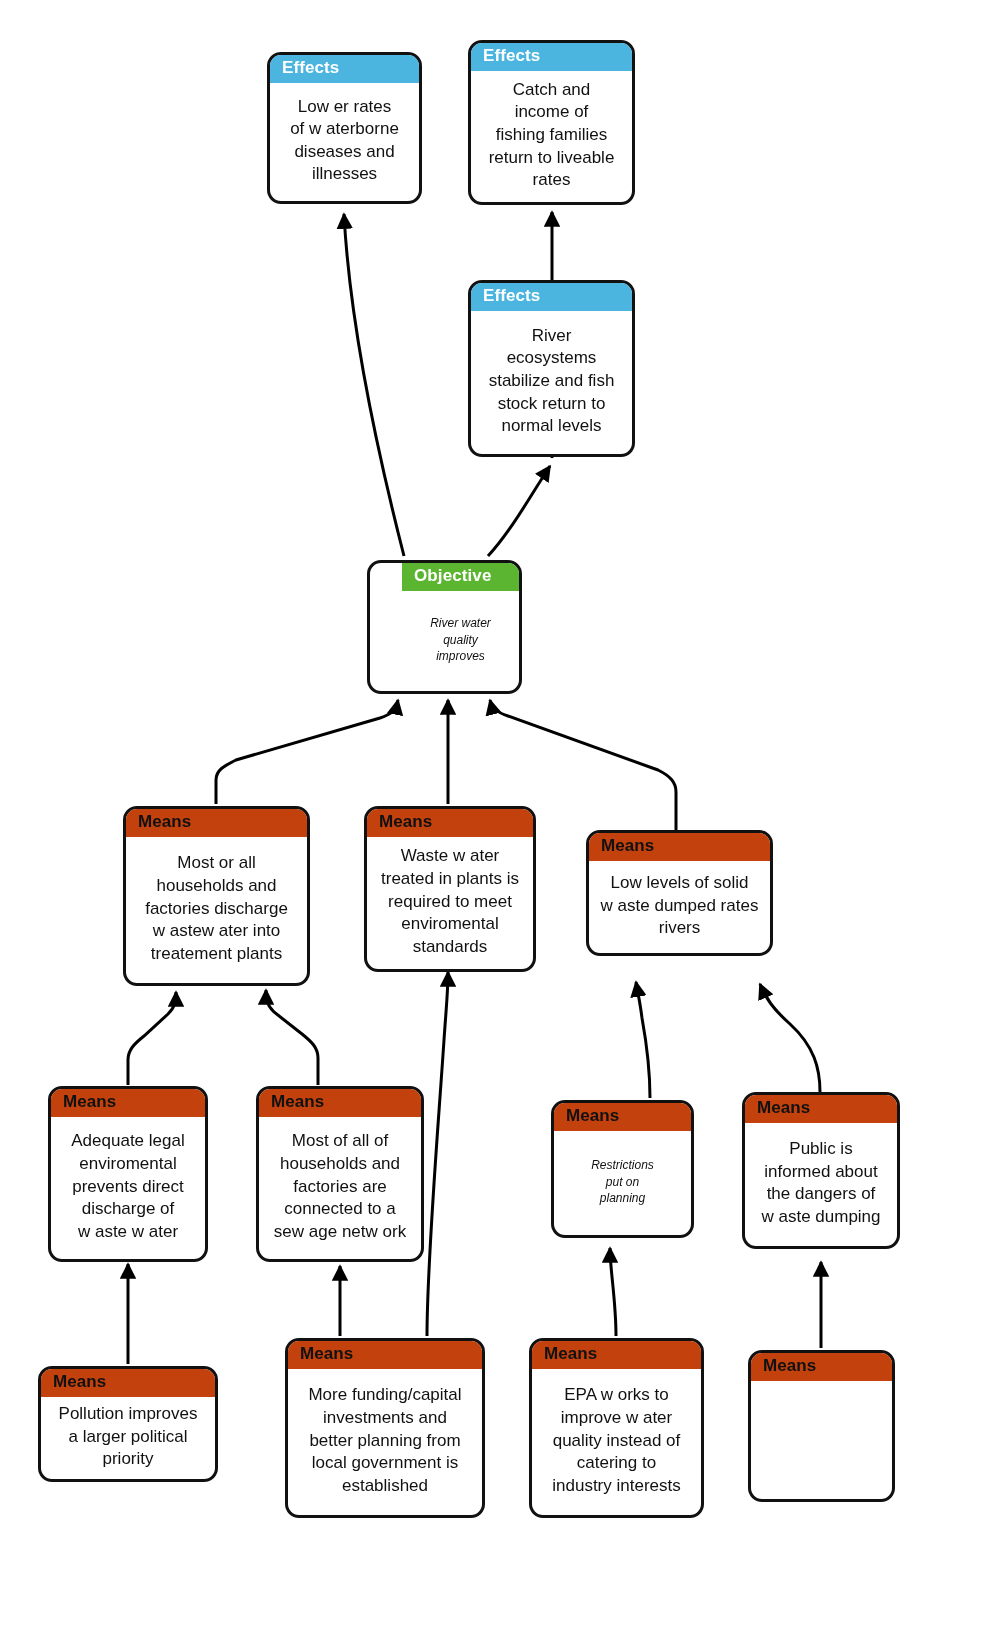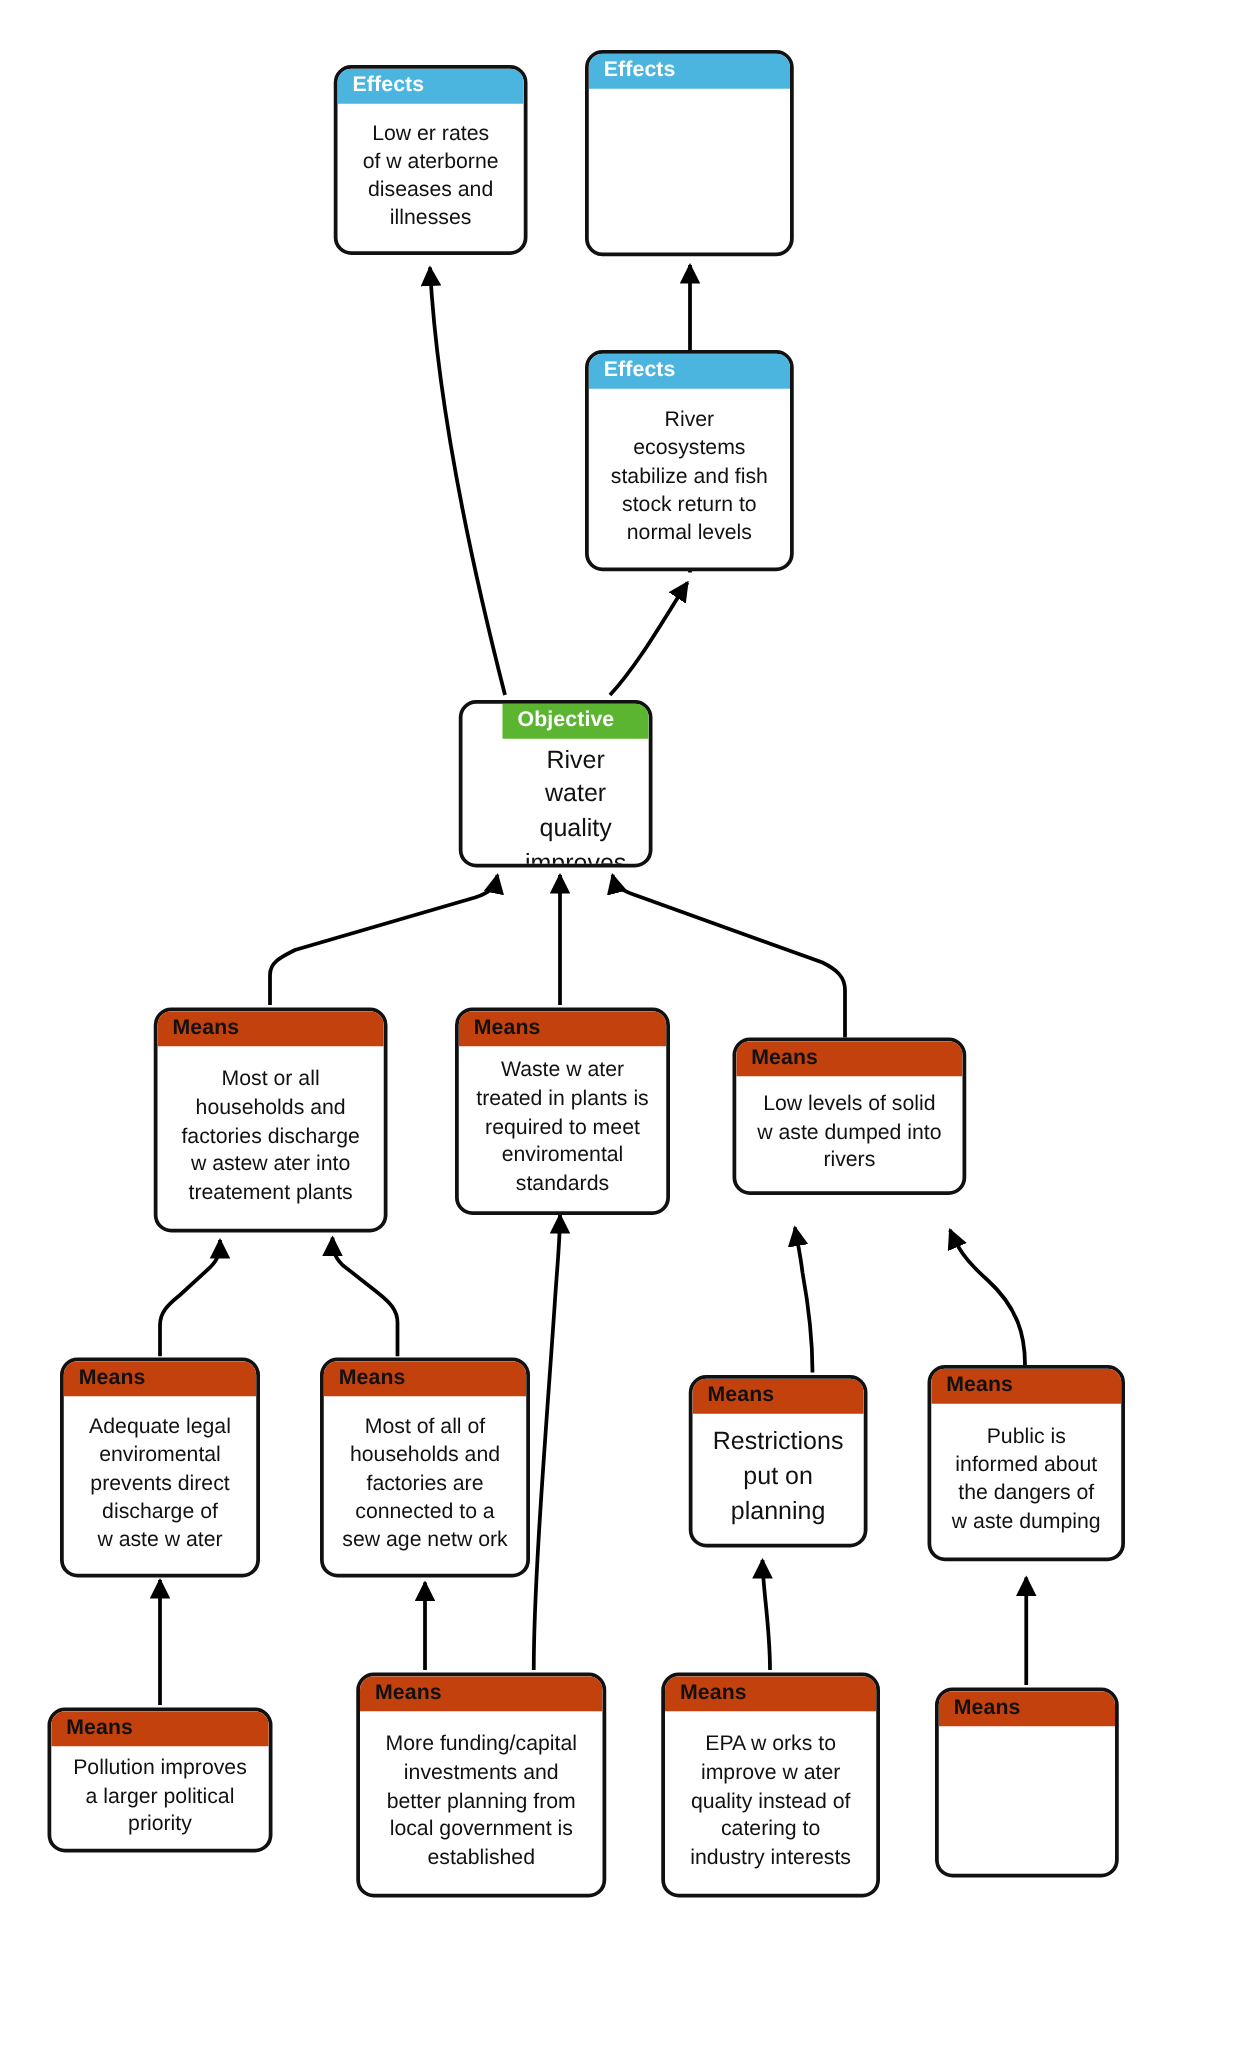--- a/index.html
+++ b/index.html
@@ -62,22 +62,23 @@
     align-items: center;
     justify-content: center;
     text-align: center;
     padding: 4px 8px 6px 8px;
     color: #111111;
     font-size: 17px;
     line-height: 1.33;
     white-space: pre-line;
   }
   .body-lg {
-    font-size: 20px;
+    font-size: 12px;
     line-height: 1.38;
+    font-style: italic;
   }
 </style>
 </head>
 <body>
 
 <div id="canvas">
 
   <svg id="edges" viewBox="0 0 1000 1643">
     <defs>
       <marker id="arrow" viewBox="0 0 10 10" refX="9" refY="5" markerWidth="5.5" markerHeight="5.5" orient="auto-start-reverse">
@@ -106,20 +107,25 @@
   <div class="node" style="left:267px; top:52px; width:155px; height:152px;">
     <div class="node-header header-effects">Effects</div>
     <div class="node-body">Low er rates
 of w aterborne
 diseases and
 illnesses</div>
   </div>
 
   <div class="node" style="left:468px; top:40px; width:167px; height:165px;">
     <div class="node-header header-effects">Effects</div>
+    <div class="node-body">Catch and
+income of
+fishing families
+return to liveable
+rates</div>
   </div>
 
   <div class="node" style="left:468px; top:280px; width:167px; height:177px;">
     <div class="node-header header-effects">Effects</div>
     <div class="node-body">River
 ecosystems
 stabilize and fish
 stock return to
 normal levels</div>
   </div>
@@ -145,21 +151,21 @@
     <div class="node-body">Waste w ater
 treated in plants is
 required to meet
 enviromental
 standards</div>
   </div>
 
   <div class="node" style="left:586px; top:830px; width:187px; height:126px;">
     <div class="node-header header-means">Means</div>
     <div class="node-body">Low  levels of solid
-w aste dumped into
+w aste dumped rates
 rivers</div>
   </div>
 
   <div class="node" style="left:48px; top:1086px; width:160px; height:176px;">
     <div class="node-header header-means">Means</div>
     <div class="node-body">Adequate legal
 enviromental
 prevents direct
 discharge of
 w aste w ater</div>

